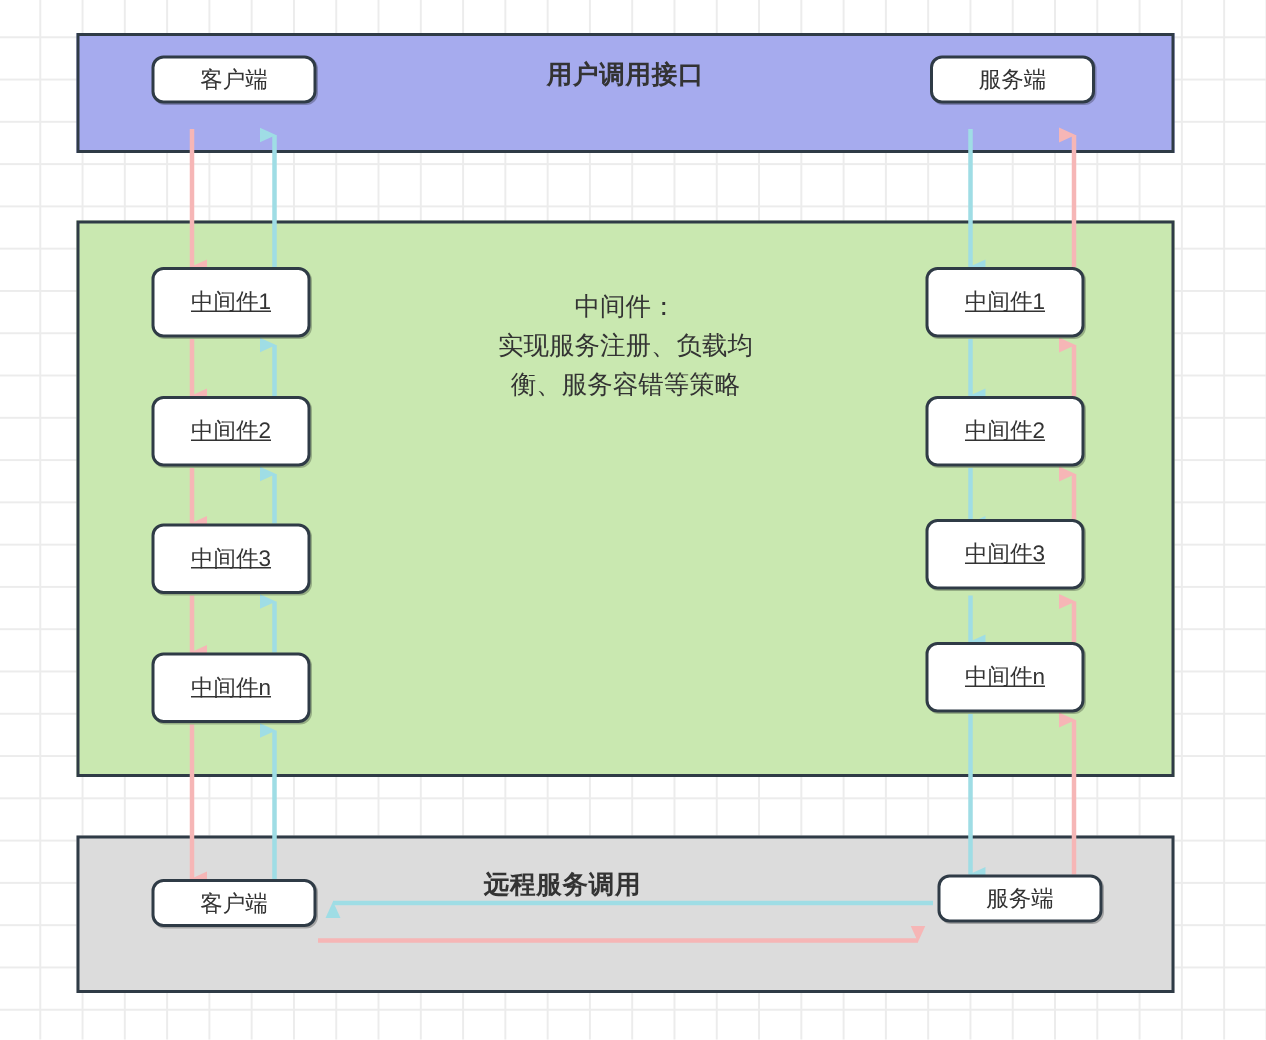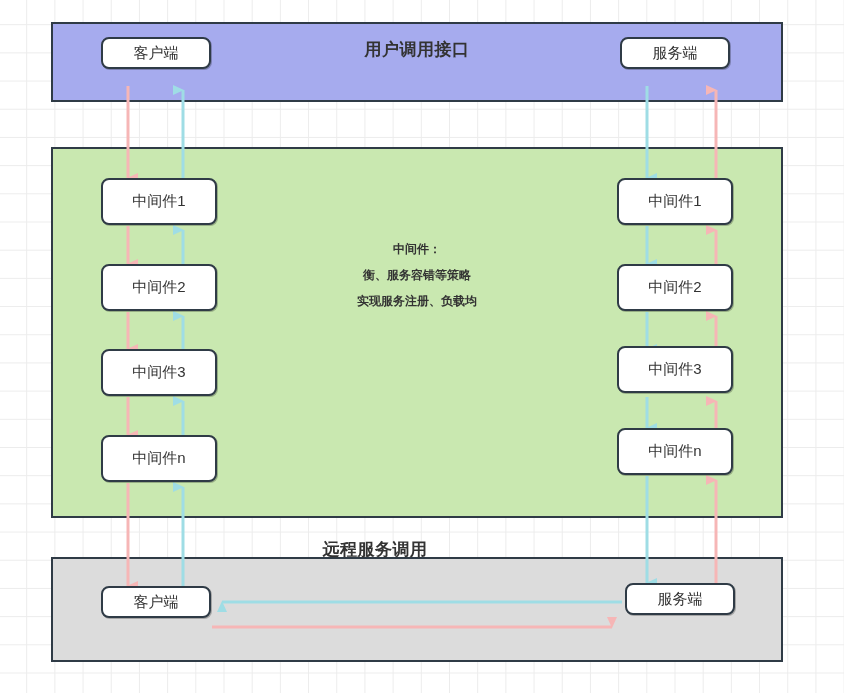--- a/index.html
+++ b/index.html
@@ -59,56 +59,56 @@
     letter-spacing: 0.5px;
   }
   #title-user {
     left: 51px;
     top: 38px;
     width: 732px;
     text-align: center;
   }
   #title-remote {
     left: 51px;
-    top: 538px;
+    top: 578px;
     width: 648px;
     text-align: center;
   }
   #middleware-note {
     position: absolute;
     left: 282px;
     top: 192px;
     width: 270px;
     text-align: center;
-    font-weight: bold;
-    font-size: 12px;
+    font-weight: normal;
+    font-size: 17px;
     line-height: 26px;
     color: #333333;
-    margin-top: 44px;
   }
   .node {
     position: absolute;
     box-sizing: border-box;
     background-color: #ffffff;
     border: 2px solid #2f3b46;
     border-radius: 8px;
     display: flex;
     align-items: center;
     justify-content: center;
     font-size: 15px;
     color: #333333;
     box-shadow: 1px 1px 0 rgba(0,0,0,0.25);
   }
   .node-wide {
     width: 110px;
     height: 32px;
   }
   .node-mw {
-    width: 116px;
+    width: 106px;
     height: 47px;
+    text-decoration: underline;
   }
   svg#arrow-layer {
     position: absolute;
     left: 0;
     top: 0;
     width: 844px;
     height: 693px;
     pointer-events: none;
   }
 </style>
@@ -166,22 +166,22 @@
       <line x1="622" y1="602" x2="222" y2="602" stroke="#9fdde5" marker-end="url(#mk-cyan-h)"></line>
       <line x1="212" y1="627" x2="612" y2="627" stroke="#f6b6b6" marker-end="url(#mk-pink-h)"></line>
     </g>
   </svg>
 
   <div class="band-title" id="title-user">用户调用接口</div>
   <div class="band-title" id="title-remote">远程服务调用</div>
 
   <div id="middleware-note">
     <div>中间件：</div>
+    <div>实现服务注册、负载均</div>
     <div>衡、服务容错等策略</div>
-    <div>实现服务注册、负载均</div>
   </div>
 
   <div class="node node-wide" style="left:101px; top:37px;">客户端</div>
   <div class="node node-wide" style="left:620px; top:37px;">服务端</div>
 
   <div class="node node-mw" style="left:101px; top:178px;">中间件1</div>
   <div class="node node-mw" style="left:101px; top:264px;">中间件2</div>
   <div class="node node-mw" style="left:101px; top:349px;">中间件3</div>
   <div class="node node-mw" style="left:101px; top:435px;">中间件n</div>
 

